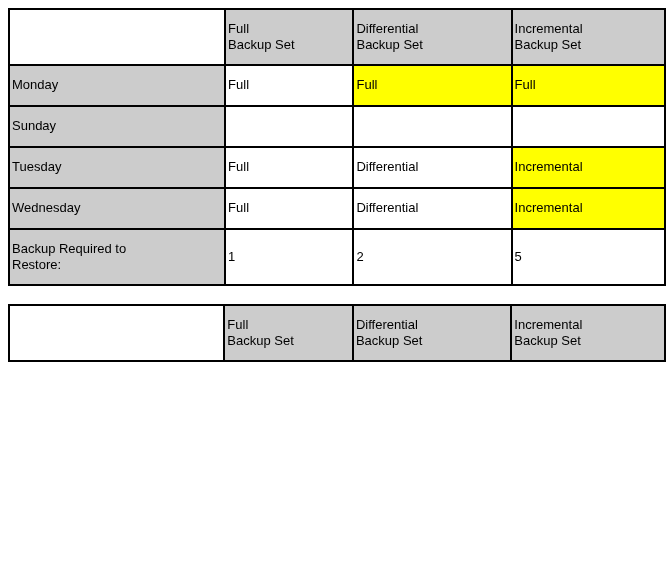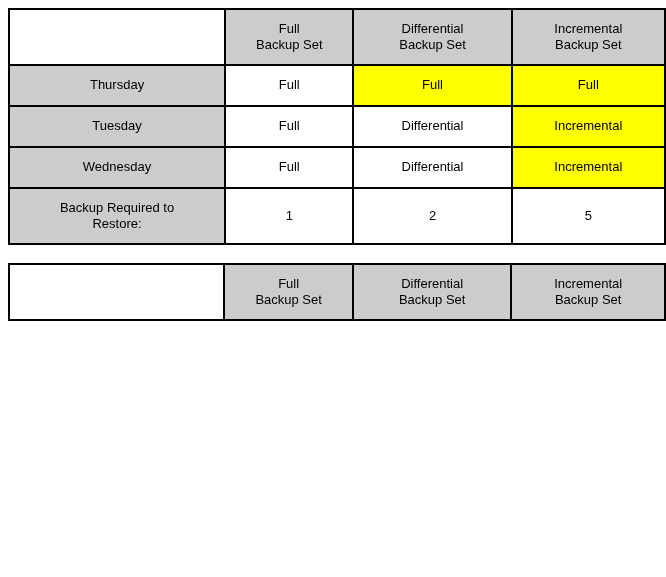--- a/index.html
+++ b/index.html
@@ -21,21 +21,21 @@
     padding: 0;
     box-sizing: border-box;
   }
   table.grid {
     border-collapse: collapse;
     table-layout: fixed;
     background: #ffffff;
   }
   table.grid td, table.grid th {
     border: 2px solid #000000;
-    text-align: center;
+    text-align: left;
     vertical-align: middle;
     font-size: 13px;
     font-weight: normal;
     padding: 4px 2px;
     line-height: 1.25;
   }
   
   col.c0 { width: 219px; }
   col.c1 { width: 130px; }
   col.c2 { width: 160px; }
@@ -93,26 +93,32 @@
           <span class="hdr-line">Differential</span>
           <span class="hdr-line">Backup Set</span>
         </td>
         <td class="hdr-cell">
           <span class="hdr-line">Incremental</span>
           <span class="hdr-line">Backup Set</span>
         </td>
       </tr>
 
       <tr class="r-day">
-        <td class="rowlabel">Thursday</td>
+        <td class="rowlabel">Monday</td>
         <td class="white">Full</td>
         <td class="yellow">Full</td>
         <td class="yellow">Full</td>
       </tr>
 
+      <tr class="r-day">
+        <td class="rowlabel">Sunday</td>
+        <td class="white"></td>
+        <td class="white"></td>
+        <td class="white"></td>
+      </tr>
 
 
       <tr class="r-day">
         <td class="rowlabel">Tuesday</td>
         <td class="white">Full</td>
         <td class="white">Differential</td>
         <td class="yellow">Incremental</td>
       </tr>
 
       <tr class="r-day">

